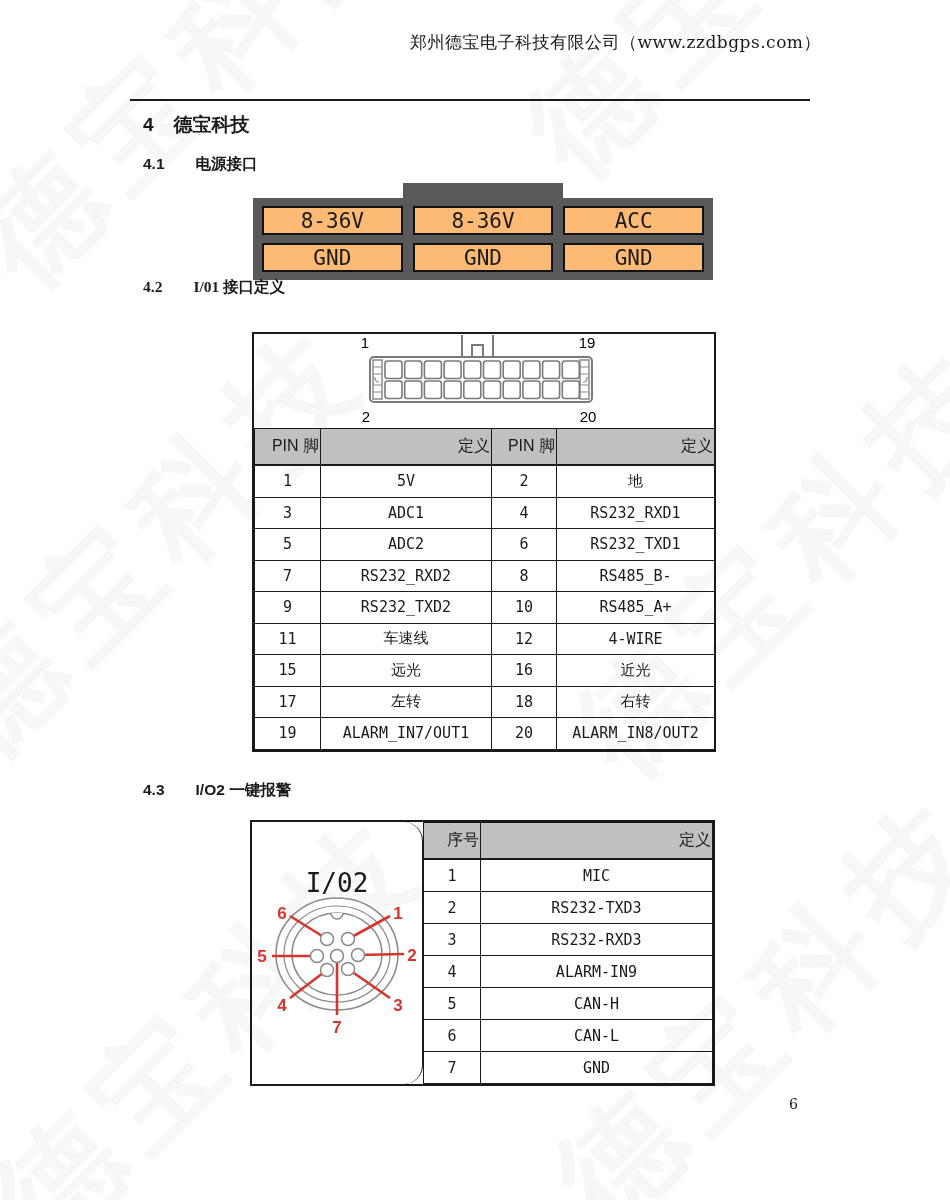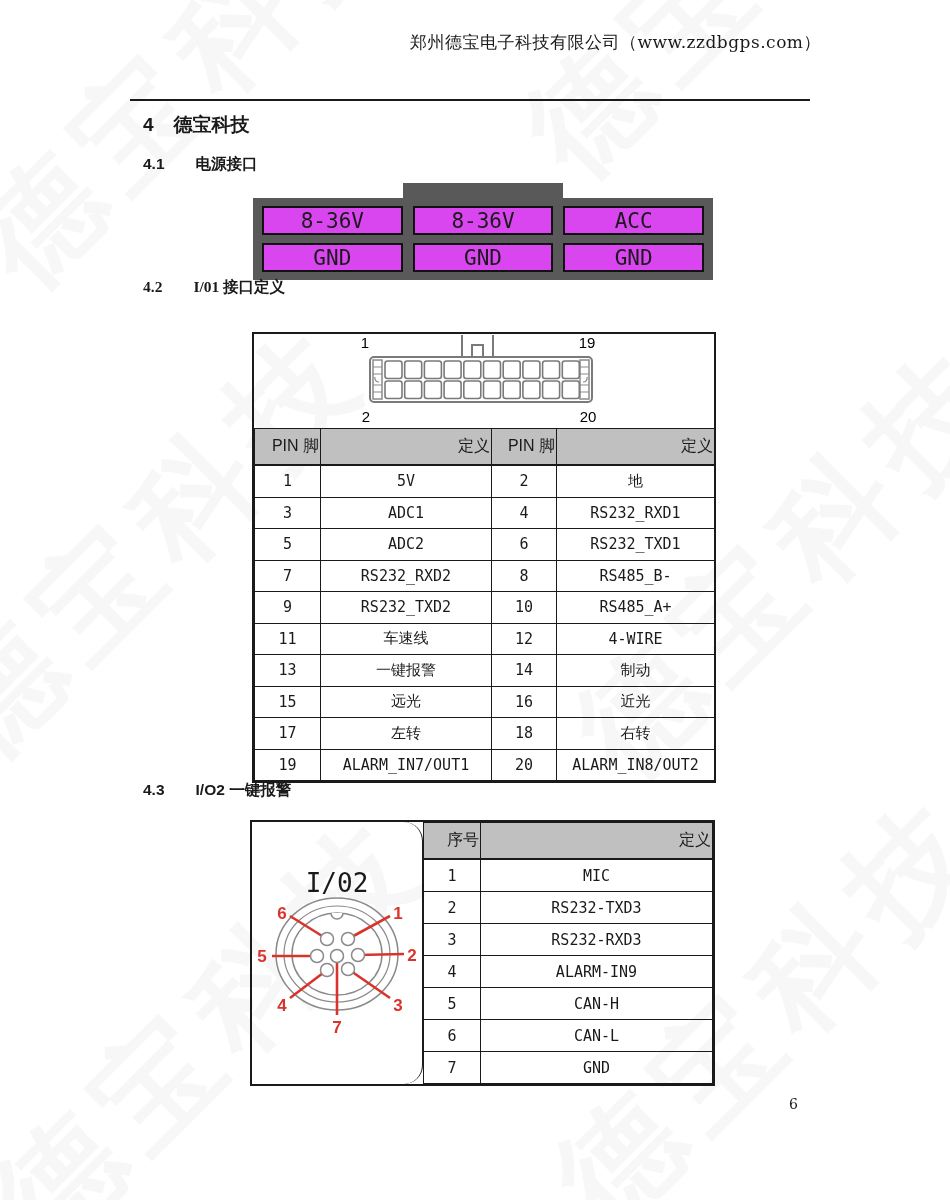--- a/index.html
+++ b/index.html
@@ -29,21 +29,21 @@
   .h2.s42{top:277px;font-family:Liberation Serif, serif;}
   .h2.s43{top:780px;}
   
   .power-conn{position:absolute;left:253px;top:183px;width:460px;}
   .power-tab{margin-left:150px;width:160px;height:15px;background:#595959;}
   .power-body{
     height:82px;background:#595959;display:grid;grid-template-columns:1fr 1fr 1fr;
     gap:8px 10px;padding:8px 9px;box-sizing:border-box;
   }
   .power-cell{
-    background:#d946ef;border:2px solid #111;display:flex;align-items:center;justify-content:center;
+    background:#fdba74;border:2px solid #111;display:flex;align-items:center;justify-content:center;
     font-size:21px;font-family:"DejaVu Sans Mono","Liberation Mono",monospace;
   }
   
   .box42{position:absolute;left:252px;top:332px;width:464px;border:2px solid #1a1a1a;box-sizing:border-box;}
   .fig42{height:94px;position:relative;}
   table{border-collapse:collapse;table-layout:fixed;width:100%;}
   td,th{border:1px solid #1a1a1a;text-align:center;vertical-align:middle;overflow:hidden;}
   th{background:#c0c0c0;font-weight:normal;font-size:16px;height:33px;border-bottom-width:2px;text-align:right;}
   td{font-size:15px;height:28.5px;font-family:"DejaVu Sans Mono","Liberation Mono",monospace;}
   
@@ -182,26 +182,20 @@
             <td>10</td>
             <td>RS485_A+</td>
           </tr>
       <tr>
             <td>11</td>
             <td>车速线</td>
             <td>12</td>
             <td>4-WIRE</td>
           </tr>
       <tr>
-            <td>13</td>
-            <td>一键报警</td>
-            <td>14</td>
-            <td>制动</td>
-          </tr>
-      <tr>
             <td>15</td>
             <td>远光</td>
             <td>16</td>
             <td>近光</td>
           </tr>
       <tr>
             <td>17</td>
             <td>左转</td>
             <td>18</td>
             <td>右转</td>

